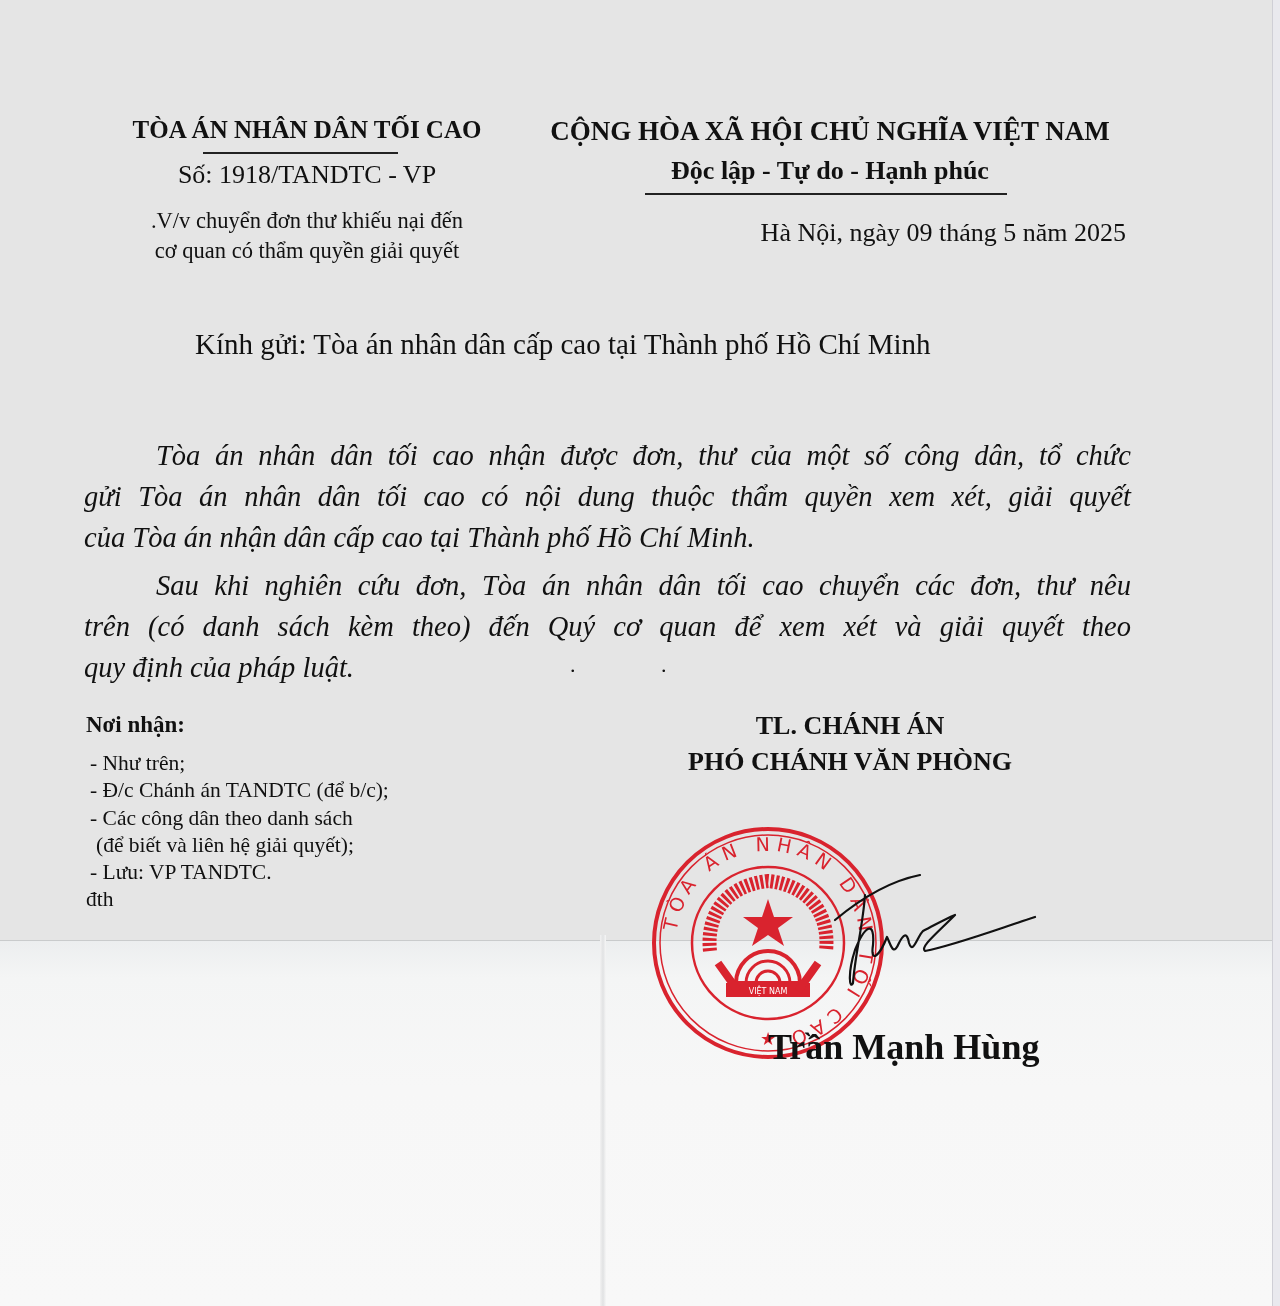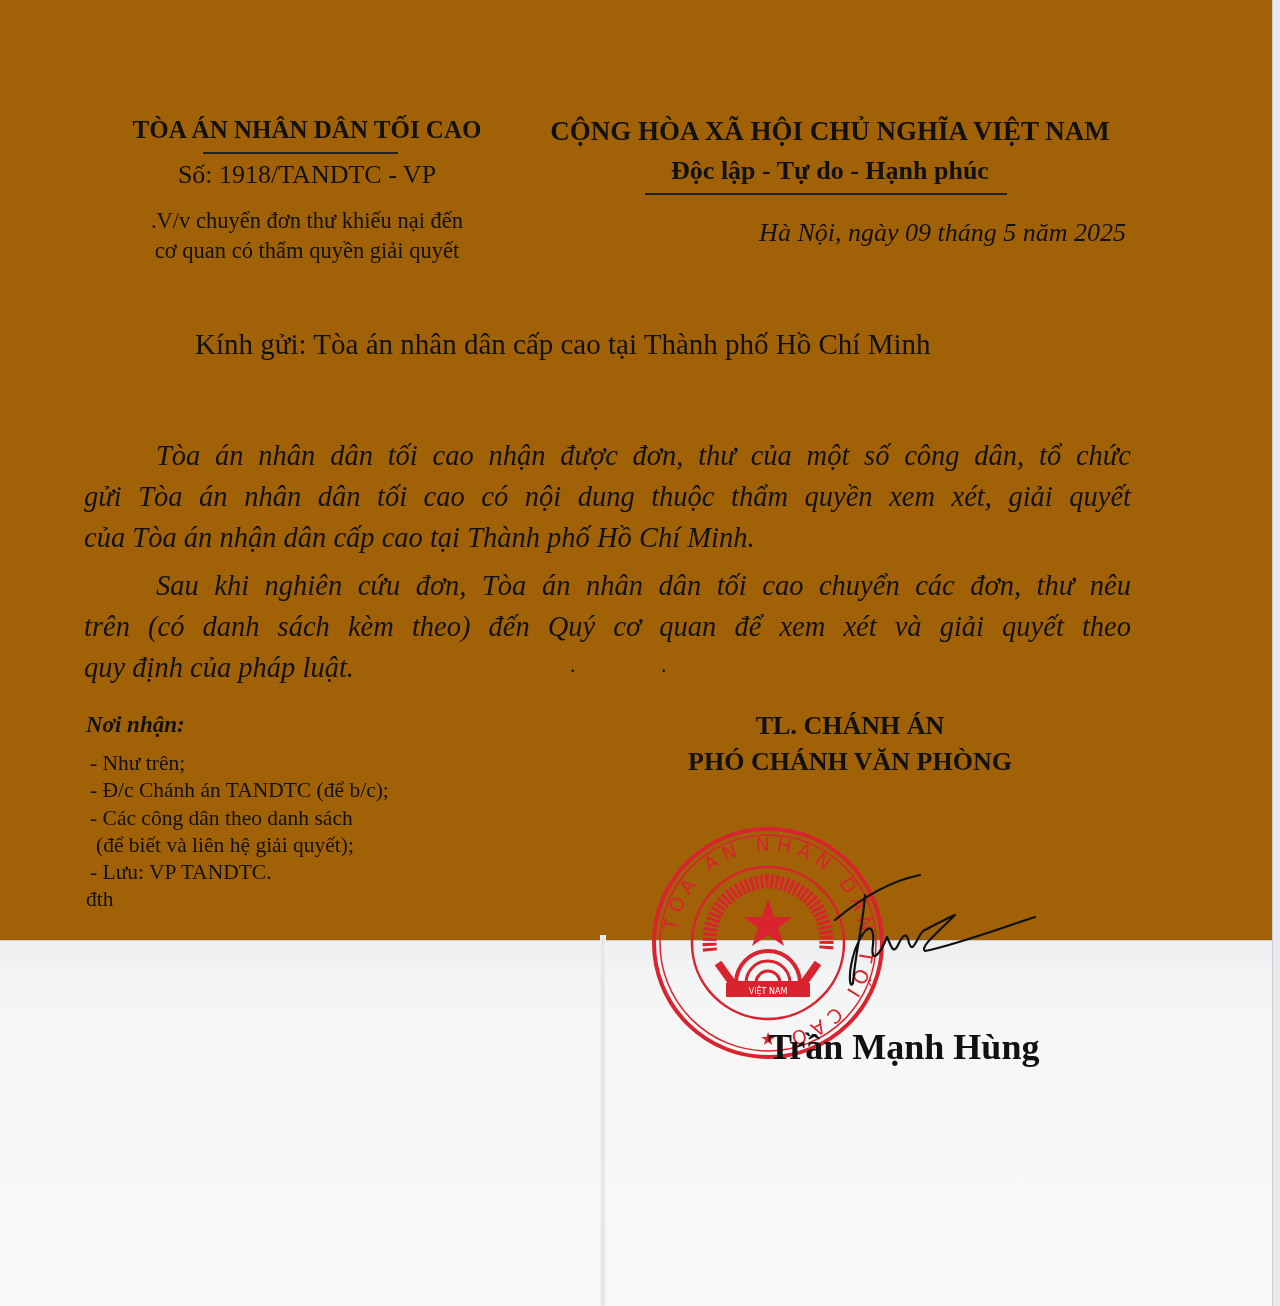--- a/index.html
+++ b/index.html
@@ -2,33 +2,33 @@
 <html><head>
 <meta charset="utf-8">
 <style>
   html, body { margin: 0; padding: 0; }
   body {
     width: 1280px; height: 1306px; overflow: hidden; position: relative;
     background: #ffffff;
     font-family: "Liberation Serif", "DejaVu Serif", serif;
     color: #111;
   }
-  .page { position: absolute; left: 0; top: 0; width: 1280px; height: 1306px; background: #a16207; }
+  .page { position: absolute; left: 0; top: 0; width: 1280px; height: 1306px; background: #e5e5e5; }
   .right-edge { position: absolute; left: 1272px; top: 0; width: 8px; height: 1306px; background: #e9e9ee; border-left: 1px solid #cfcfd6; }
   .lower-fold {
     position: absolute; left: 0; top: 940px; width: 1272px; height: 366px;
     background: linear-gradient(180deg, #eceeef 0%, #f4f5f5 10%, #f7f7f7 40%, #f8f8f8 100%);
     border-top: 1px solid #c9cbcc;
   }
   .fold-crease { position: absolute; left: 600px; top: 935px; width: 6px; height: 371px; background: linear-gradient(90deg, #f2f2f2, #e1e2e3, #f6f6f6); }
 
   .abs { position: absolute; white-space: nowrap; }
   .center { text-align: center; }
   .bold { font-weight: bold; }
-  .italic { font-style: italic; }
+  .italic { }
 
   .org-name { left: 112px; top: 116px; width: 390px; font-size: 25px; }
   .org-underline { left: 203px; top: 152px; width: 195px; height: 2px; background: #222; }
   .doc-number { left: 112px; top: 160px; width: 390px; font-size: 26px; }
   .subject { left: 112px; top: 206px; width: 390px; font-size: 22.5px; line-height: 30px; }
 
   .nation { left: 535px; top: 116px; width: 590px; font-size: 27px; }
   .motto { left: 535px; top: 156px; width: 590px; font-size: 26px; }
   .motto-underline { left: 645px; top: 193px; width: 362px; height: 2px; background: #222; }
   .date { left: 600px; top: 218px; width: 526px; text-align: right; font-size: 26px; }

